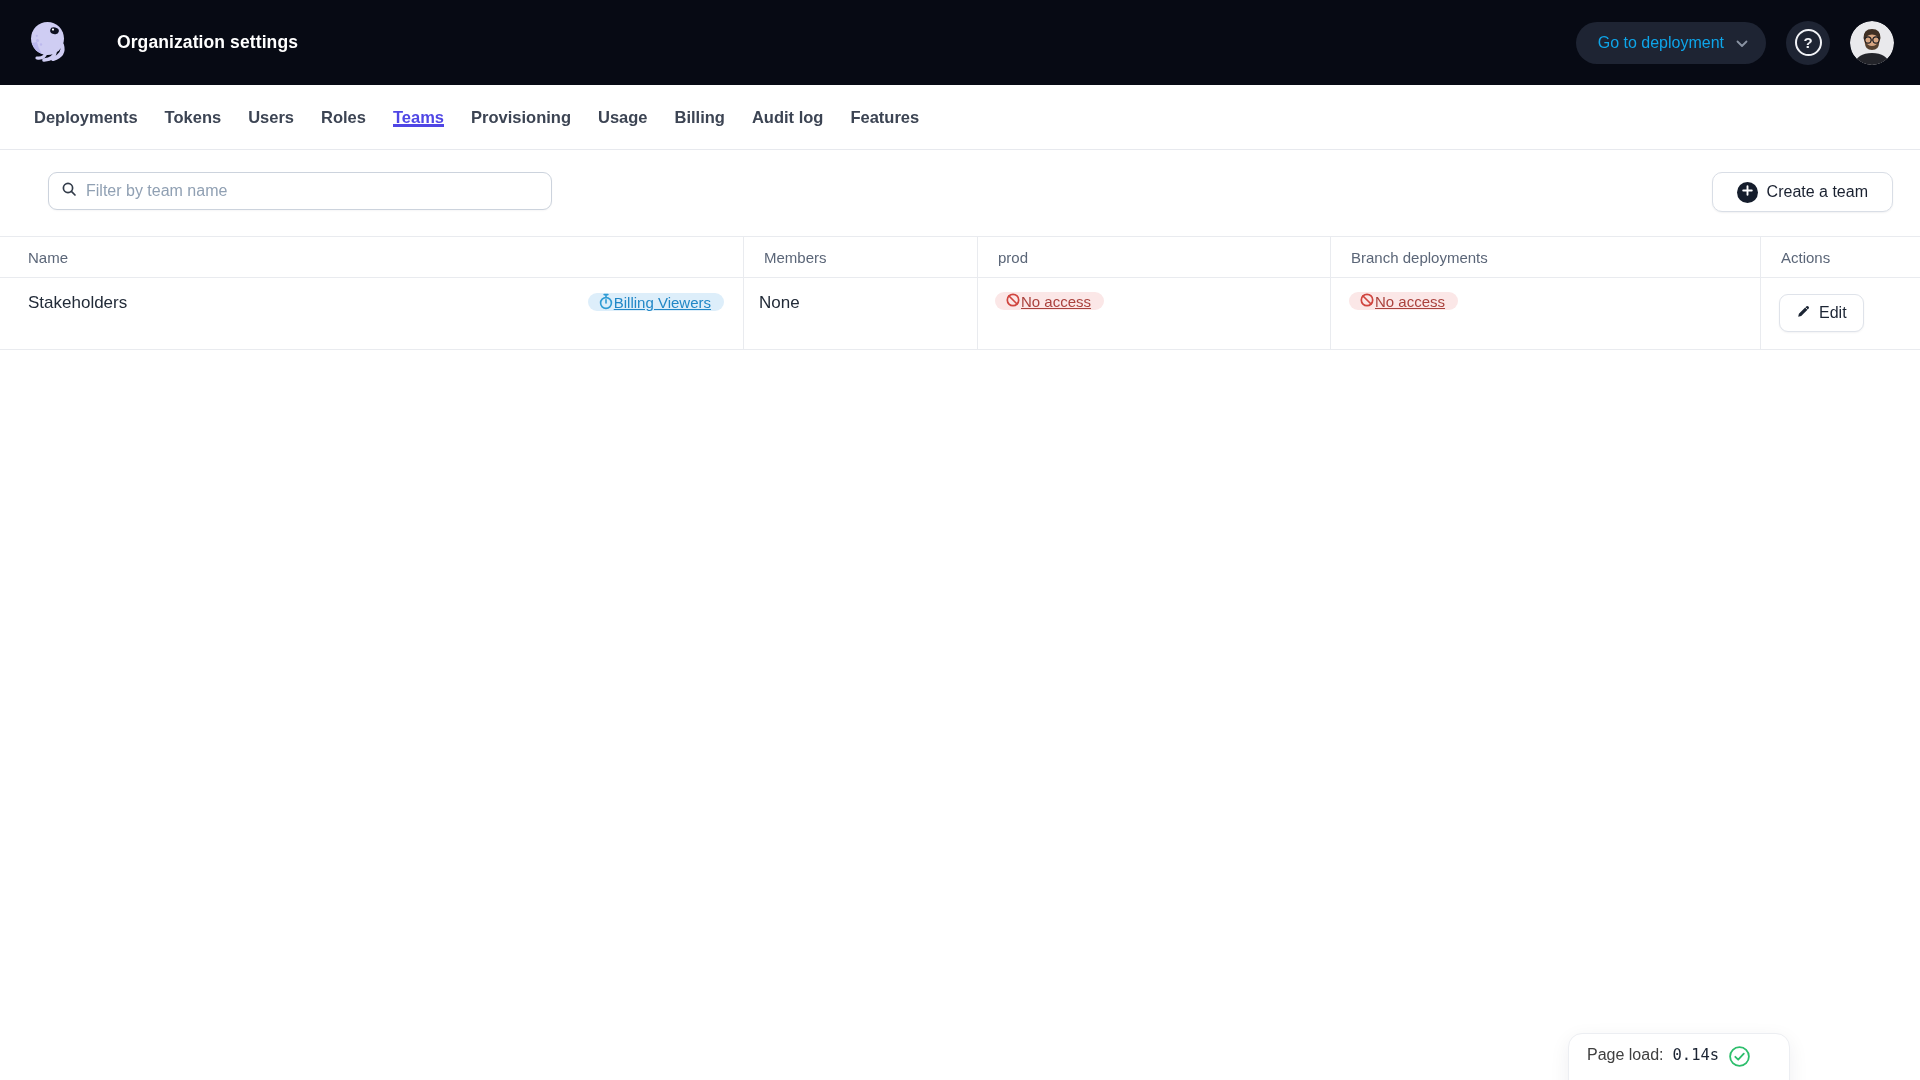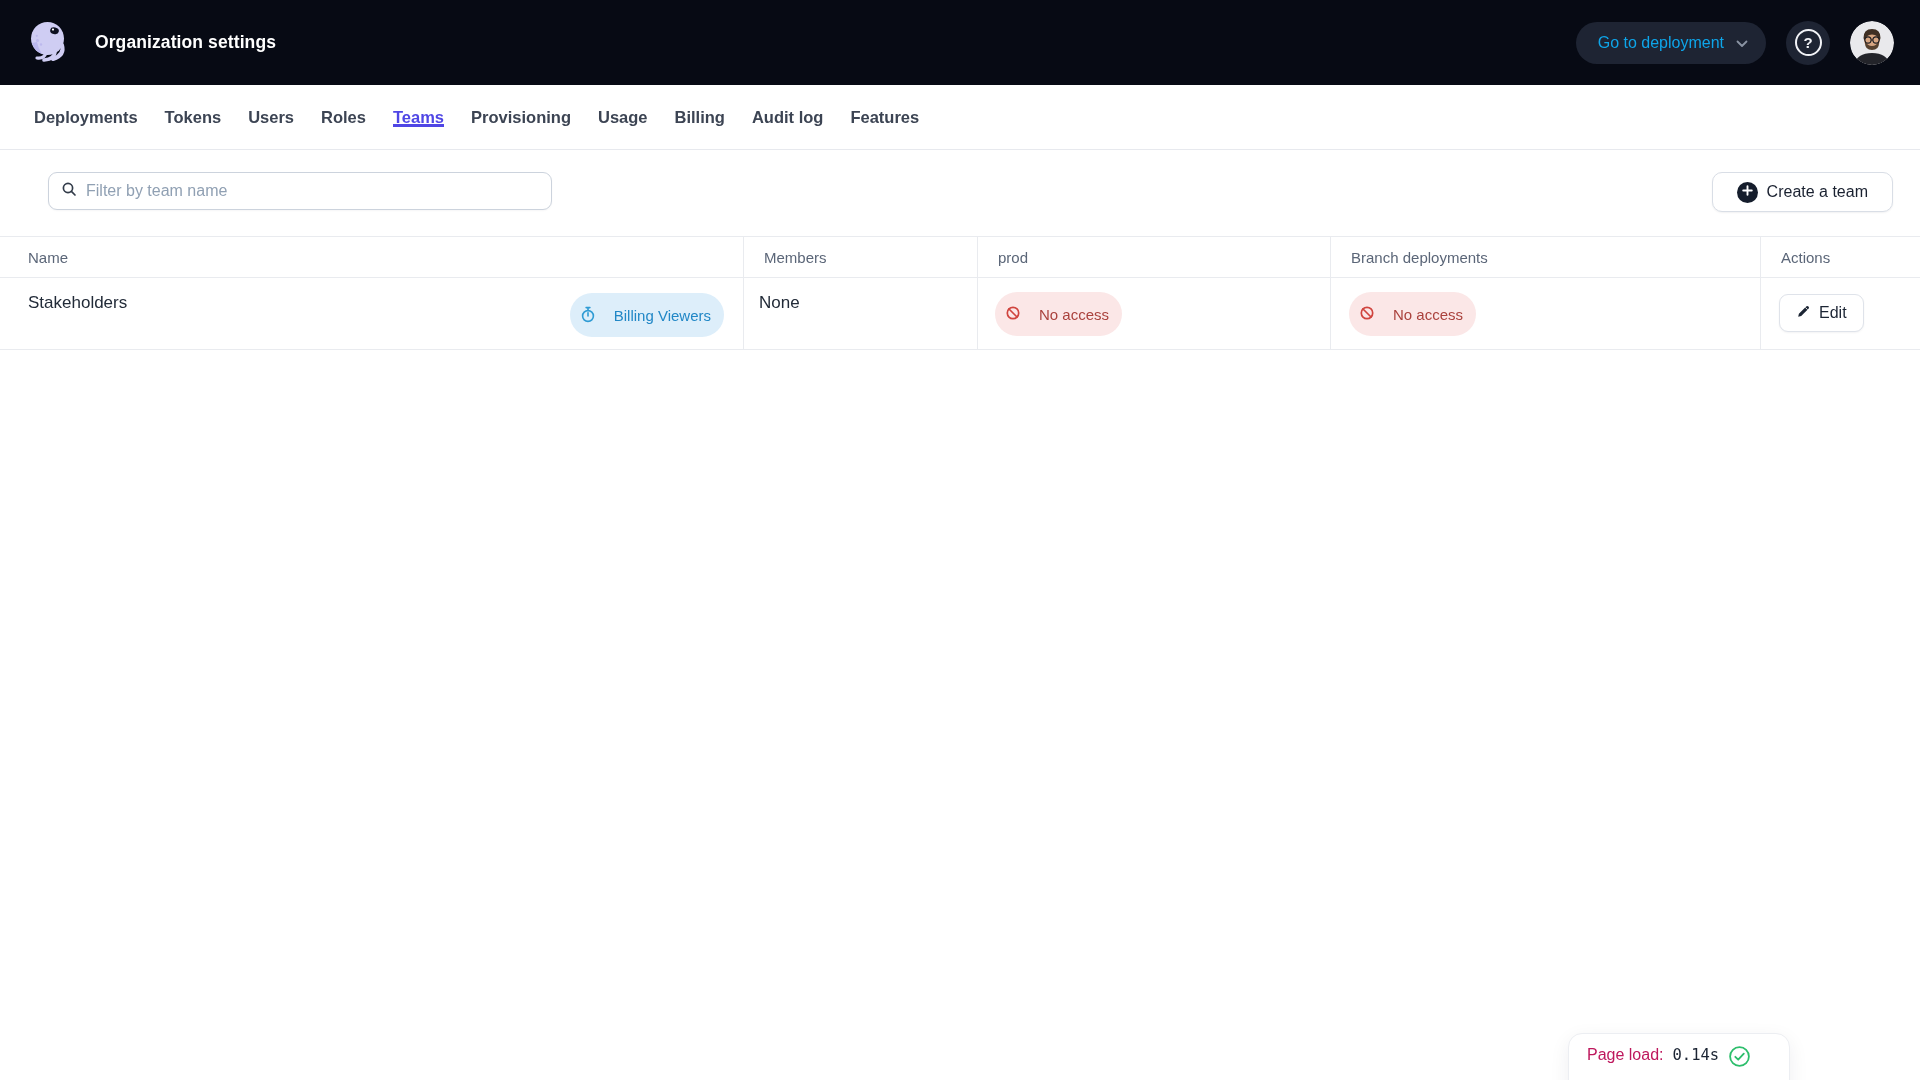--- a/index.html
+++ b/index.html
@@ -6,20 +6,21 @@
   html,body { width:1920px; height:1080px; }
   body {
     font-family:"Liberation Sans","DejaVu Sans",sans-serif;
     background:#ffffff; color:#1f2835; overflow:hidden; position:relative;
   }
 
   
   .topbar {
     height:85px; background:#070a14; display:flex; align-items:center;
     padding:0 26px;
+    gap:22px;
   }
   .logo { width:48px; height:48px; flex:0 0 auto; }
   .topbar-title {
     color:#ffffff; font-size:17.5px; font-weight:700; margin-left:21px;
     letter-spacing:.1px;
   }
   .topbar-right { margin-left:auto; display:flex; align-items:center; gap:20px; }
   .deploy-btn {
     height:42px; padding:0 18px 0 22px; border-radius:21px; border:none;
     background:#1e2433; color:#0ea5e9; font-size:16px; font-weight:500;
@@ -89,41 +90,42 @@
   .th + .th, .td + .td { border-left:1px solid #e9ebef; }
   .td {
     height:72px; display:flex; align-items:flex-start; padding-top:15px;
     padding-left:20px; border-bottom:1px solid #e9ebef; background:#fff;
     font-size:17px; color:#222b38;
   }
   .td.name-cell {
     padding-left:28px; padding-right:19px; justify-content:space-between;
   }
   .badge {
-    display:inline-flex; align-items:center; gap:18px; border-radius:999px;
-    font-size:15px; padding:5px 13px 5px 10px; height:44px; line-height:1;
+    display:inline-flex; align-items:center; gap:0; border-radius:999px;
+    font-size:15px; padding:5px 13px 5px 10px; height:18px; line-height:1;
     white-space:nowrap;
+    text-decoration:underline;
   }
   .badge-blue { background:#ddeefa; color:#2187c6; }
   .badge-red  { background:#fbe7e7; color:#aa423d; margin-top:-1px; }
   .edit-btn {
     height:38px; padding:0 16px; margin-top:1px; border-radius:9px;
     border:1px solid #dfe3ea; background:#fff; display:flex; align-items:center;
     gap:8px; font-size:16px; font-family:inherit; color:#1c2534;
     box-shadow:0 1px 2px rgba(16,24,40,.05); cursor:pointer;
   }
 
   
   .pageload {
     position:absolute; left:1568px; top:1033px; width:222px; height:72px;
     background:#fff; border:1px solid #eceef2; border-radius:14px;
     box-shadow:0 6px 20px rgba(20,30,50,.07);
     display:flex; align-items:flex-start; padding:12px 16px 0 18px; gap:9px;
   }
-  .pageload-text { font-size:16px; color:#be185d; white-space:nowrap; }
+  .pageload-text { font-size:16px; color:#404040; white-space:nowrap; }
   .pageload-val {
     font-family:"DejaVu Sans Mono","Liberation Mono",monospace;
     font-size:15.5px; color:#1b2433;
   }
   .icon { flex:0 0 auto; display:block; }
 </style>
 </head>
 <body>
 
 <header class="topbar">

